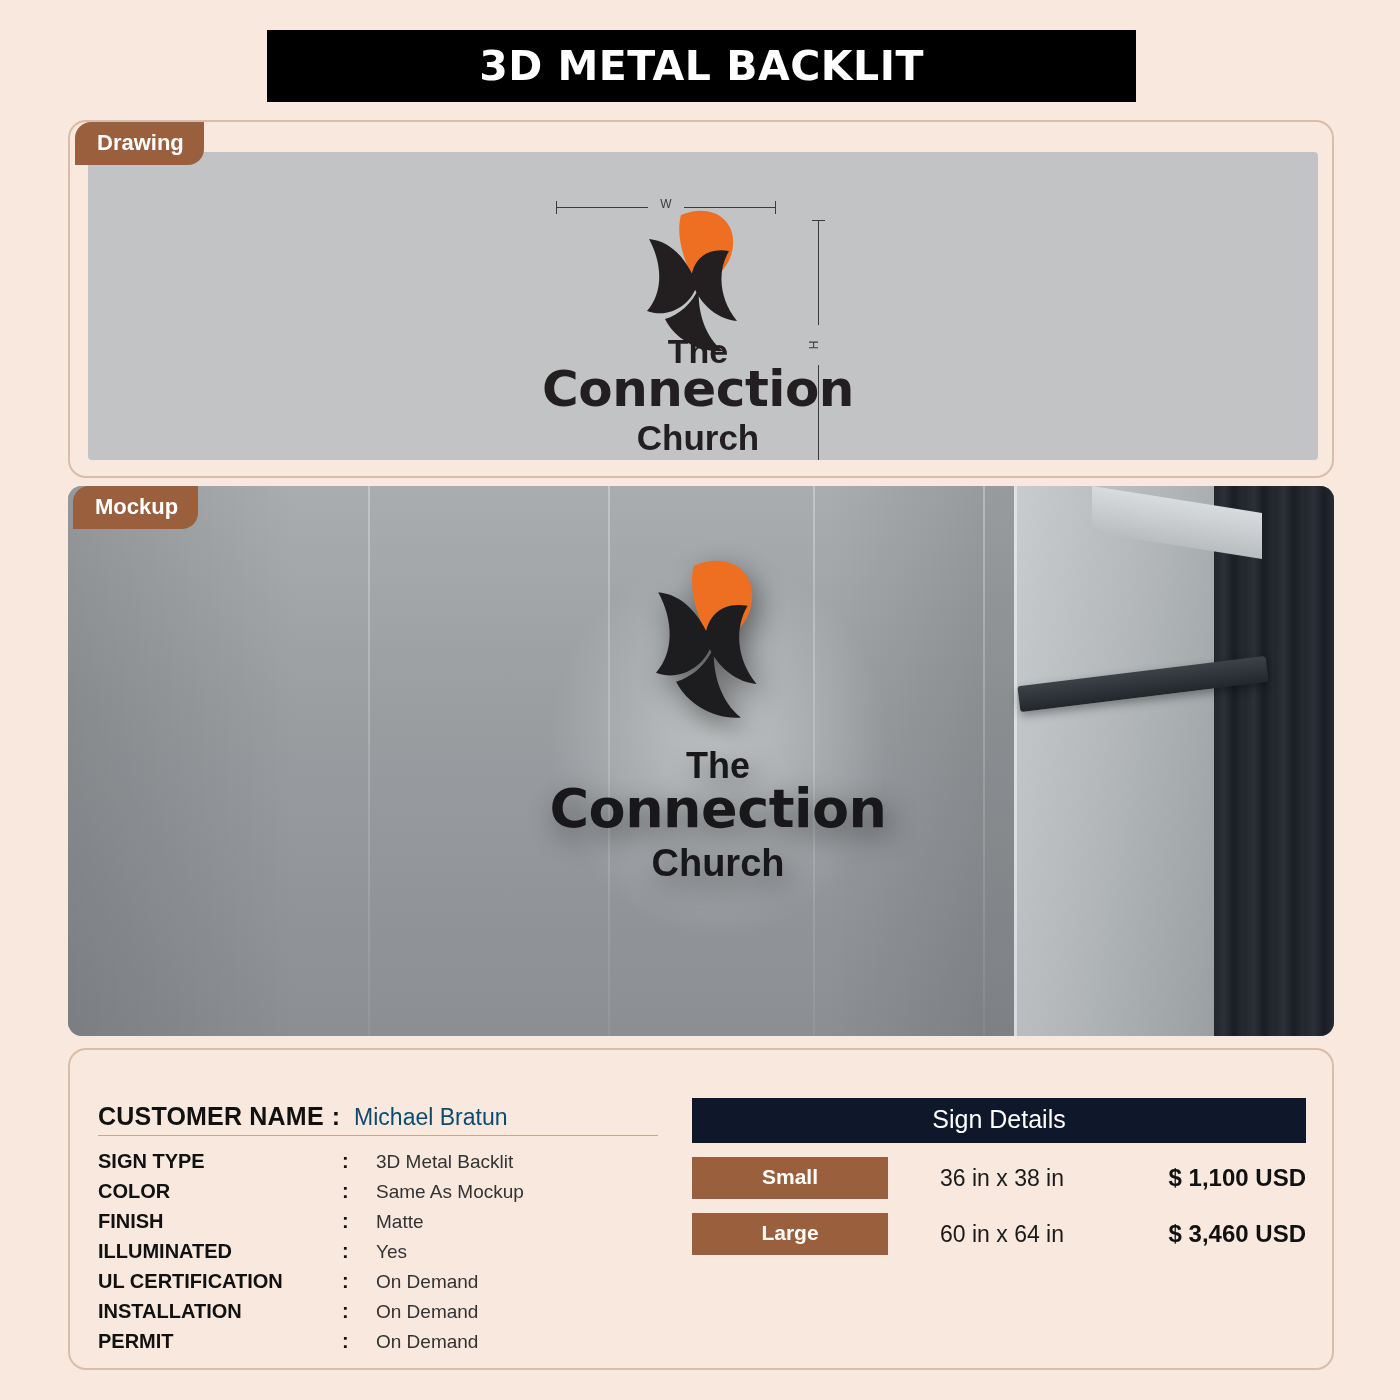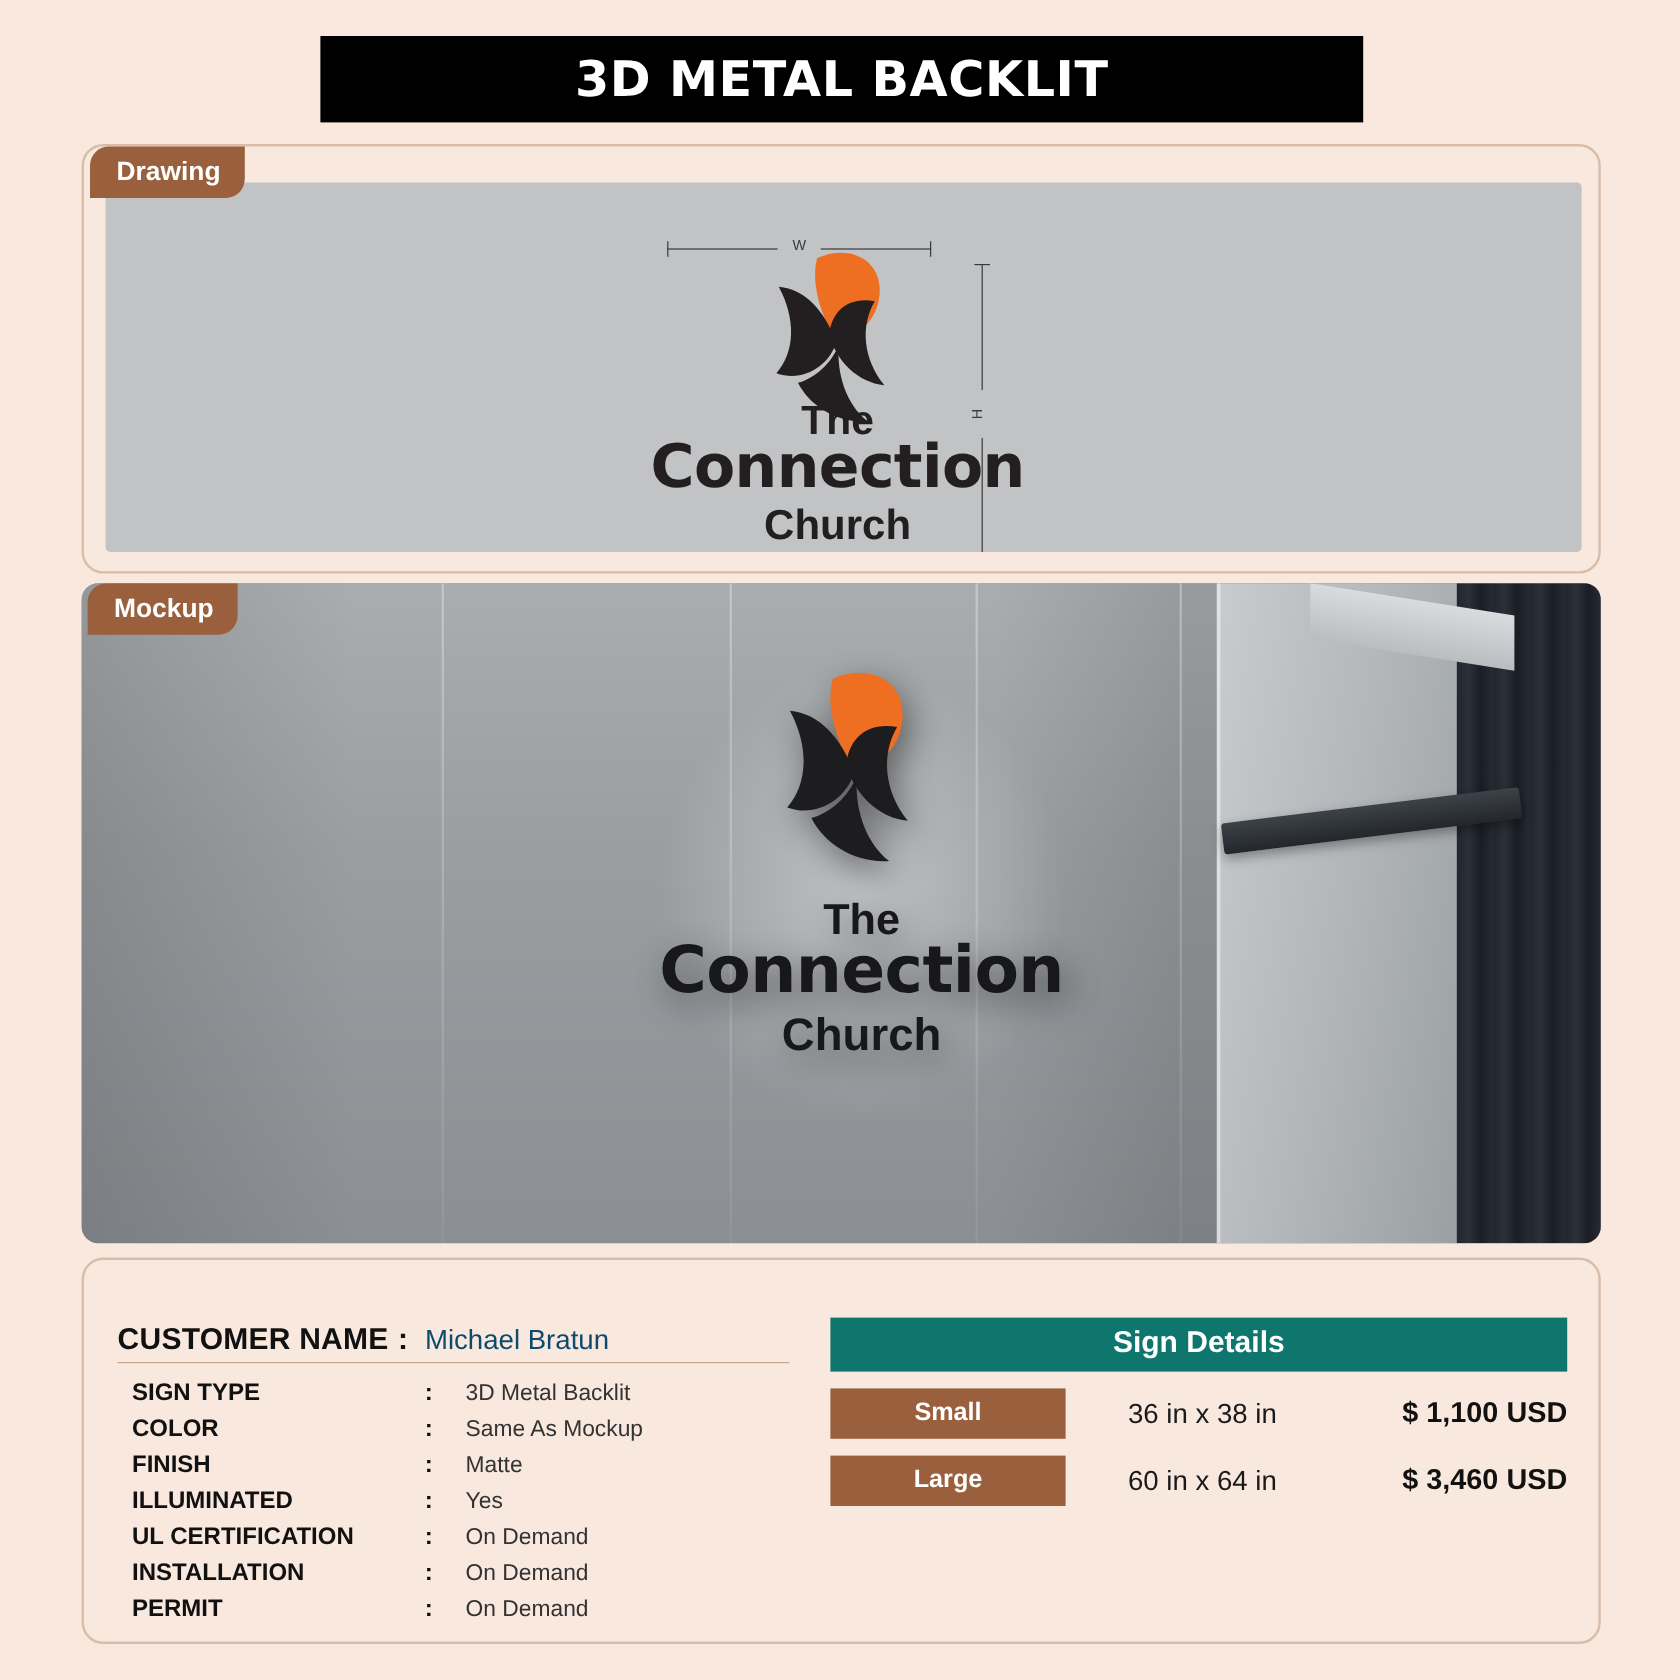--- a/index.html
+++ b/index.html
@@ -259,21 +259,21 @@
     color: #111111;
     margin: 0 14px 0 8px;
   }
   .customer-value {
     font-size: 23px;
     color: #0c4a6e;
   }
 
   .spec-table {
     position: absolute;
-    left: 40px;
+    left: 28px;
     top: 100px;
     width: 600px;
   }
   .spec-row {
     display: flex;
     align-items: baseline;
     height: 30px;
   }
   .spec-key {
     width: 244px;
@@ -292,25 +292,25 @@
     color: #333333;
   }
 
   .sign-details {
     position: absolute;
     right: 26px;
     top: 48px;
     width: 614px;
   }
   .sd-header {
-    background: #0f766e;
+    background: #0f172a;
     color: #ffffff;
     text-align: center;
     font-size: 25px;
-    font-weight: bold;
+    font-weight: normal;
     padding: 7px 0 9px;
   }
   .sd-row {
     display: flex;
     align-items: center;
     margin-top: 14px;
   }
   .sd-chip {
     width: 196px;
     background: #9a5f3c;

